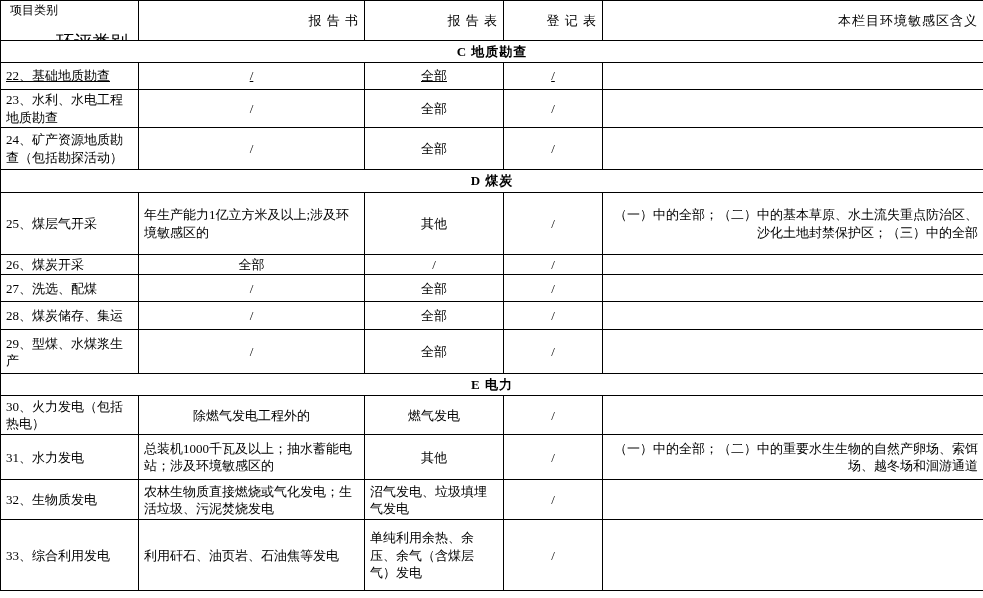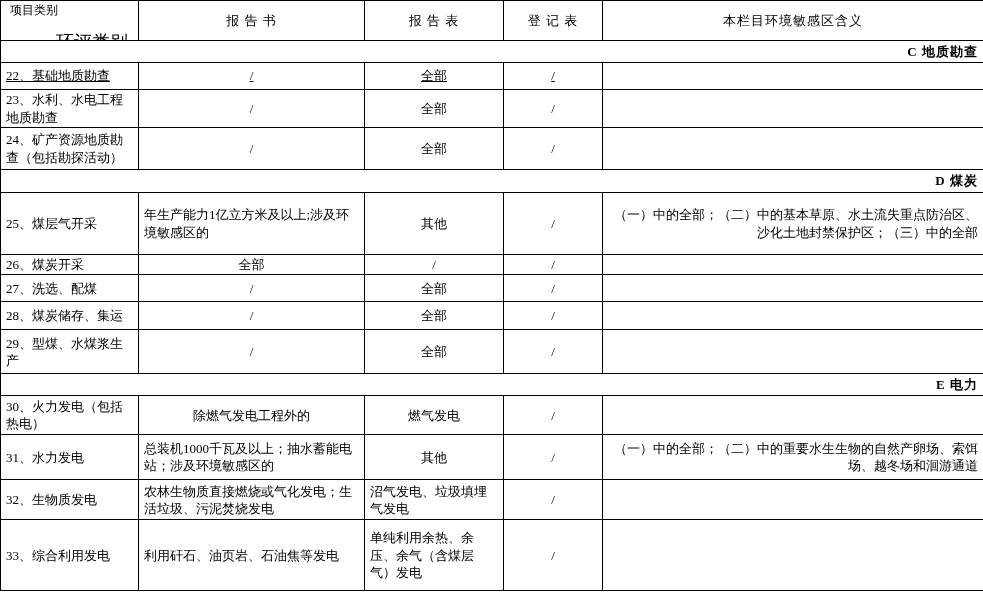--- a/index.html
+++ b/index.html
@@ -24,21 +24,21 @@
     border: 1px solid #000000;
     box-sizing: border-box;
     padding: 1px 5px;
     font-size: 13px;
     line-height: 1.32;
     vertical-align: middle;
     overflow: hidden;
     font-weight: normal;
   }
   th.col-head {
-    text-align: center;
+    text-align: right;
     font-weight: bold;
     letter-spacing: 1px;
   }
   
   th.corner {
     position: relative;
     padding: 0;
     font-weight: normal;
   }
   .corner-inner { position: relative; width: 100%; height: 100%; }
@@ -46,21 +46,21 @@
   .corner-top {
     position: absolute; top: 10px; right: 5px;
     font-size: 18px;
   }
   .corner-bottom {
     position: absolute; bottom: 2px; left: 4px;
     font-size: 12px;
   }
   tr.section-row td {
     font-weight: bold;
-    text-align: right;
+    text-align: center;
     letter-spacing: 1px;
   }
   td.c1 { text-align: left; }
   td.c2, td.c3, td.c4 { text-align: center; }
   td.c5 { text-align: right; padding-left: 8px; }
   td.left { text-align: left; }
 </style>
 </head>
 <body>
 

